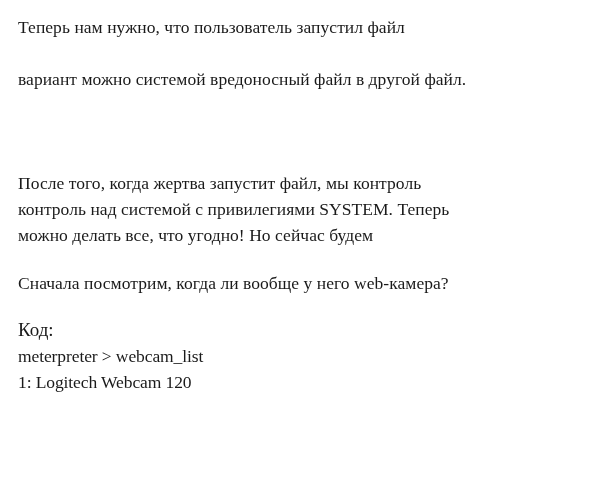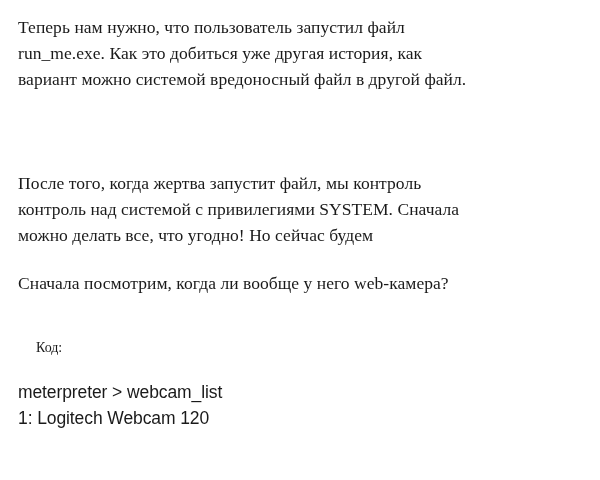--- a/index.html
+++ b/index.html
@@ -32,45 +32,45 @@
   .gap-small {
     height: 22px;
   }
   .gap-xsmall {
     height: 21px;
   }
   .mono-line {
     font-size: 17.5px;
     line-height: 26px;
     margin: 0;
-    font-family: Liberation Sans, sans-serif;
+    font-family: Liberation Serif, serif;
     letter-spacing: -0.1px;
   }
   .code-label {
-    font-size: 14px;
+    font-size: 19px;
     line-height: 26px;
-    margin: 18px;
+    margin: 0;
   }
 </style>
 </head>
 <body>
 
 <div class="page">
 
   <p class="para">
     <span>Теперь нам нужно, что пользователь запустил файл</span><br>
-    <span>run_me.exe. Как это добиться уже другая история, как</span><br>
+    <br>
     <span>вариант можно системой вредоносный файл в другой файл.</span><br>
   </p>
 
   <div class="gap-large"></div>
 
   <p class="para">
     <span>После того, когда жертва запустит файл, мы контроль</span><br>
-    <span>контроль над системой с привилегиями SYSTEM. Сначала</span><br>
+    <span>контроль над системой с привилегиями SYSTEM. Теперь</span><br>
     <span>можно делать все, что угодно! Но сейчас будем</span><br>
   </p>
 
   <div class="gap-small"></div>
 
   <p class="para">
     <span>Сначала посмотрим, когда ли вообще у него web-камера?</span>
   </p>
 
   <div class="gap-xsmall"></div>

